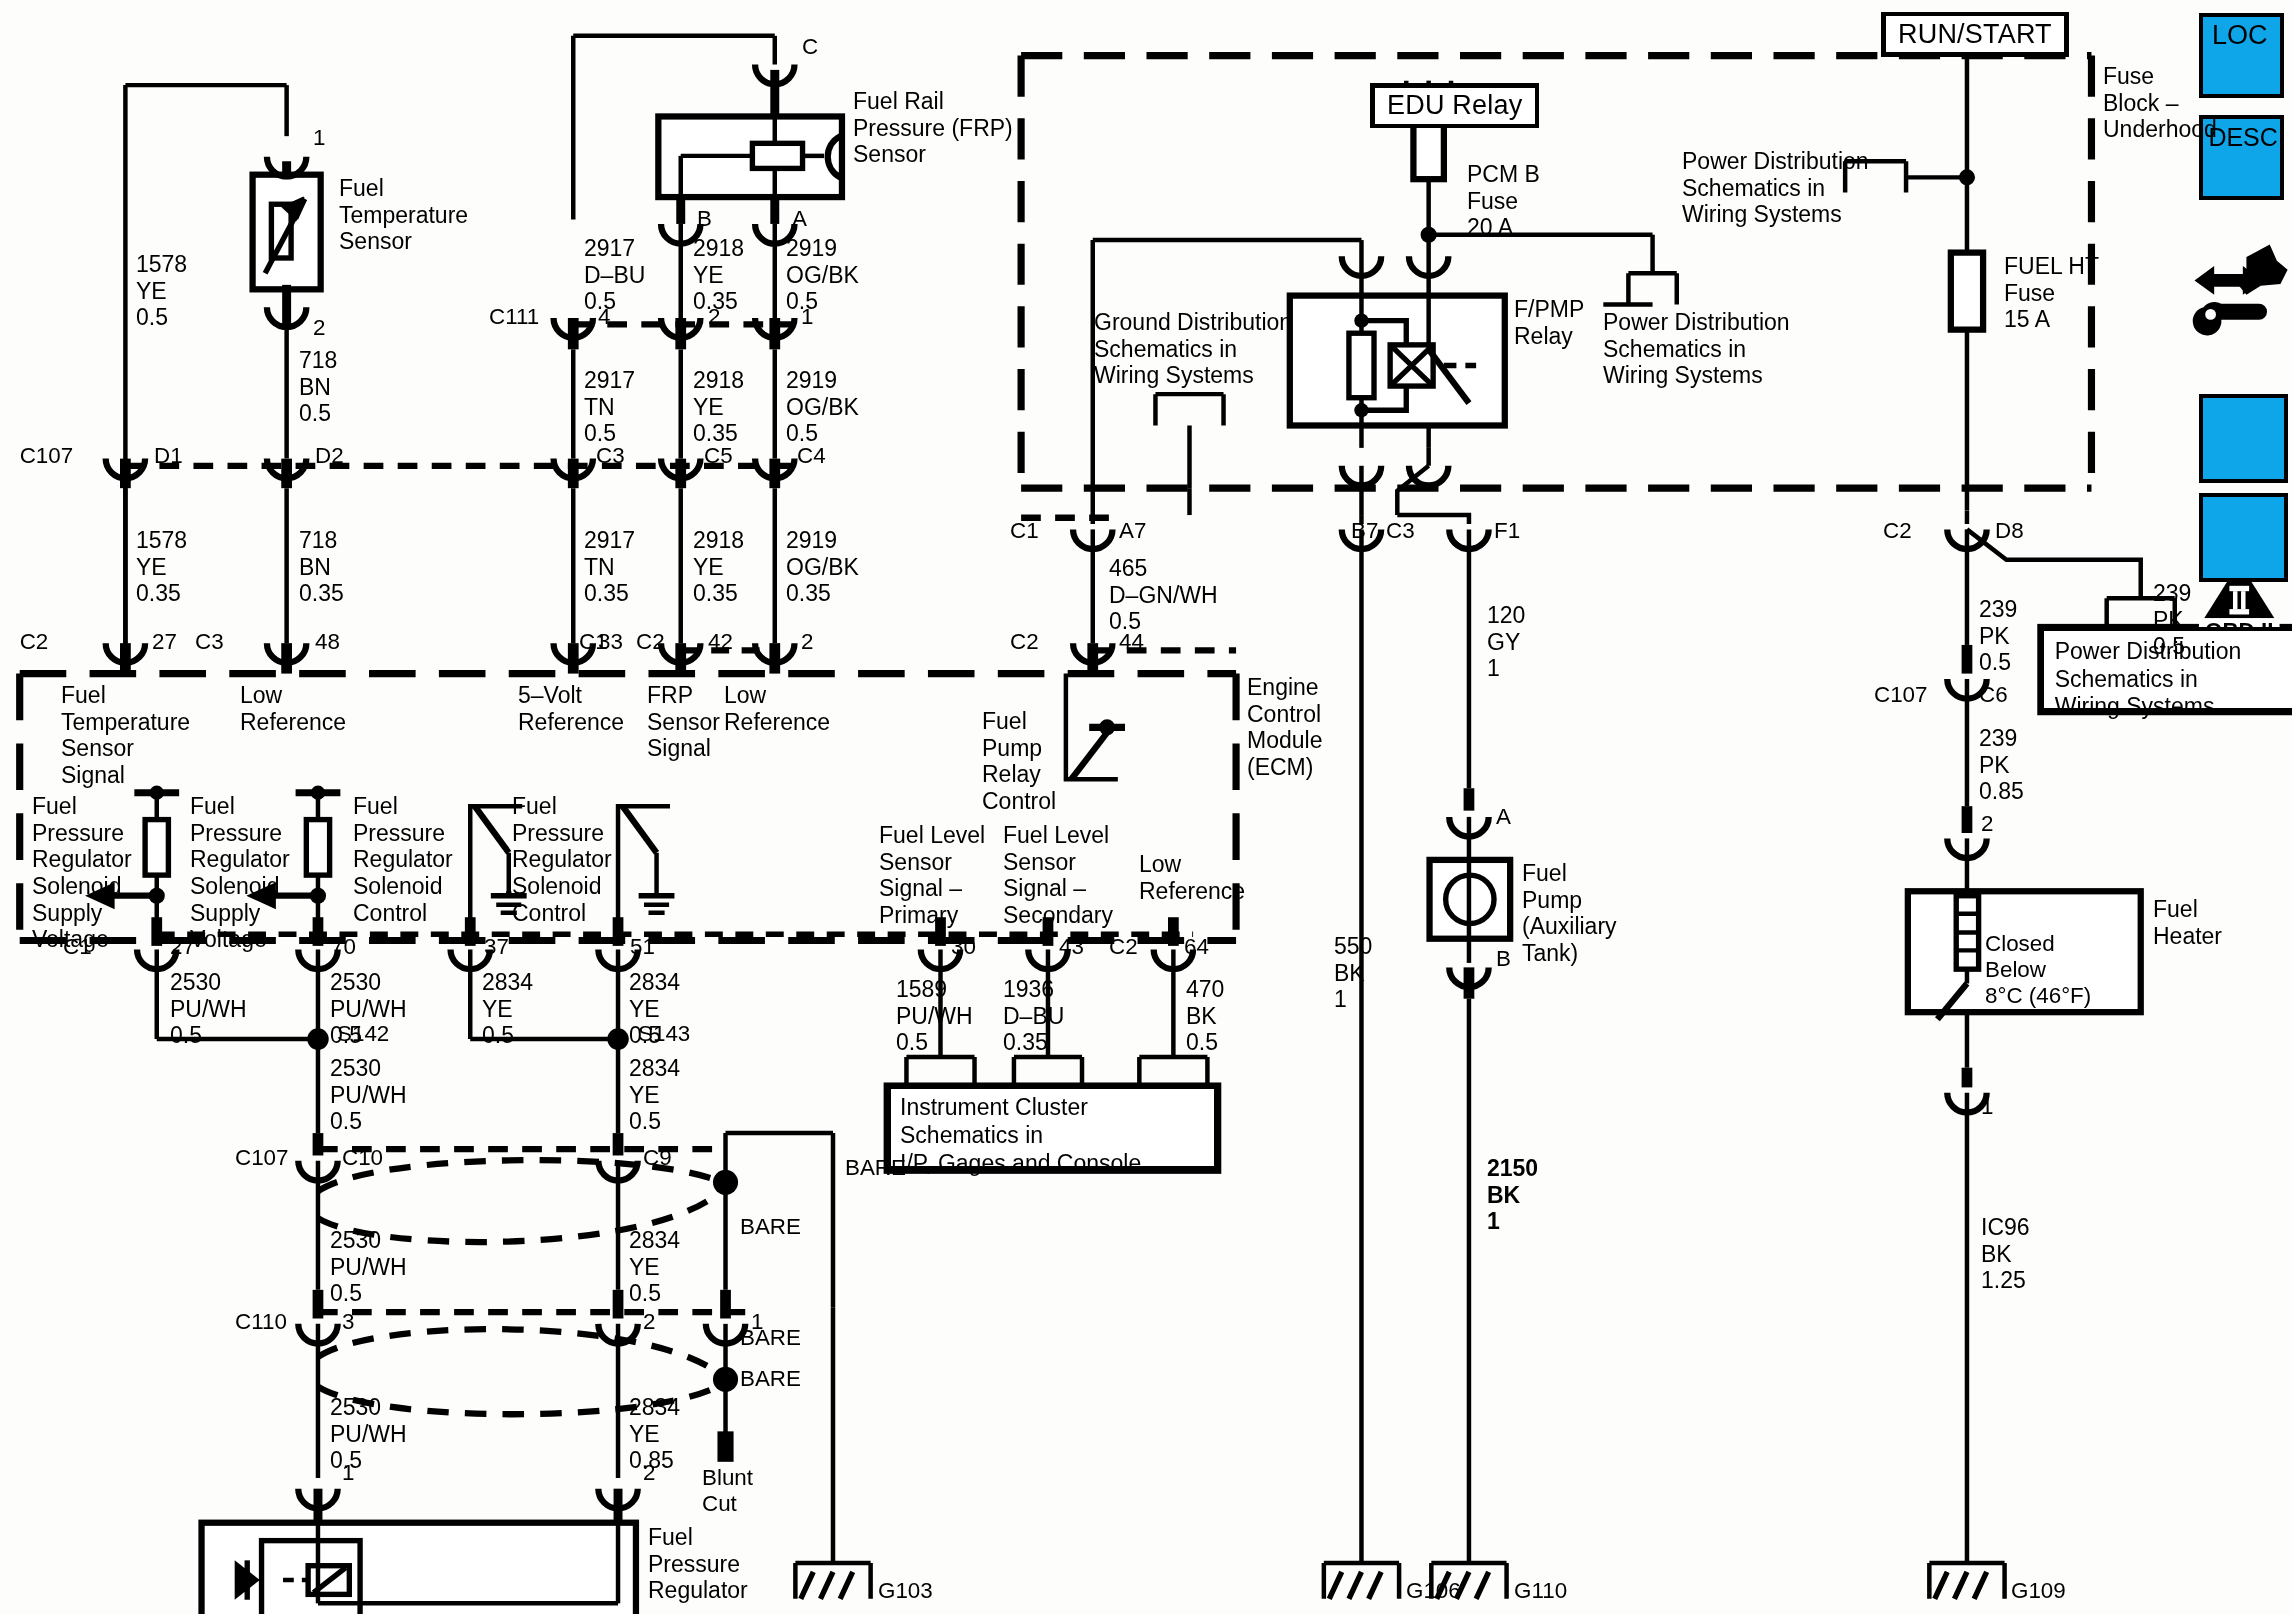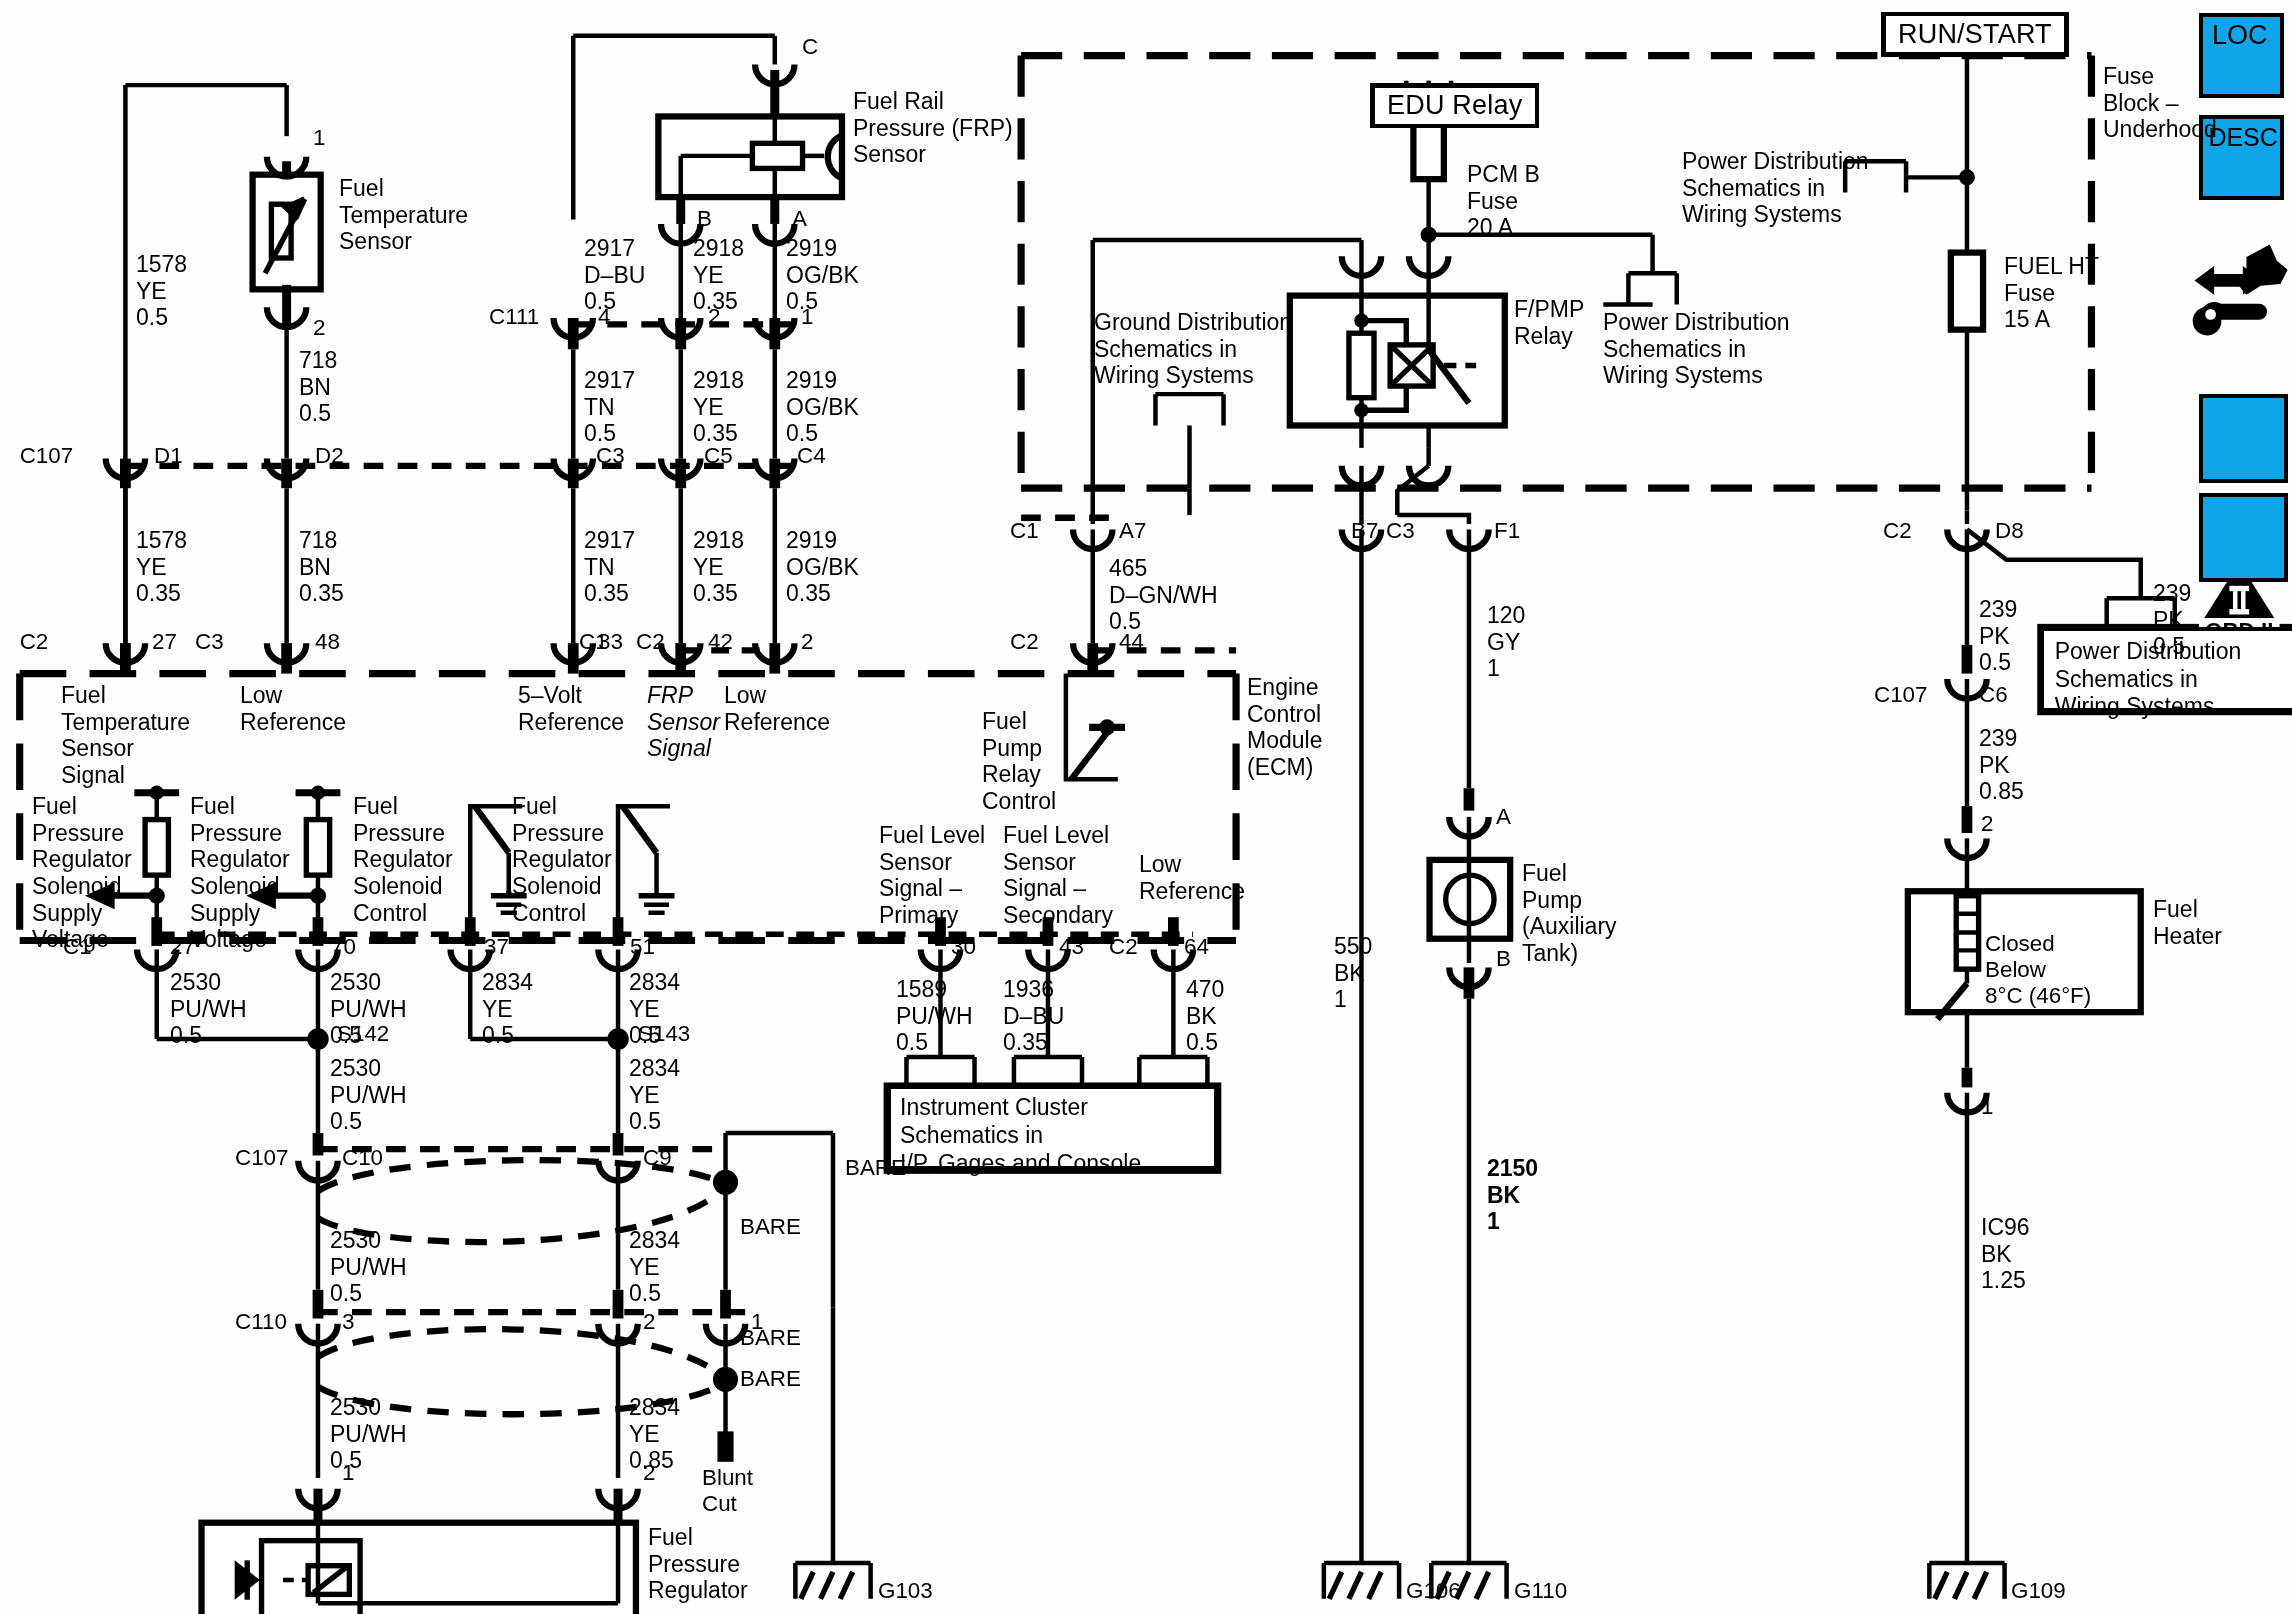--- a/index.html
+++ b/index.html
@@ -454,21 +454,21 @@
 
 
 <div class="lbl" data-name="fuel-temperature-sensor-signal-label" style="left:61px;top:682px;">Fuel
 Temperature
 Sensor
 Signal</div>
 <div class="lbl" data-name="low-reference-1-label" style="left:240px;top:682px;">Low
 Reference</div>
 <div class="lbl" data-name="five-volt-reference-label" style="left:518px;top:682px;">5–Volt
 Reference</div>
-<div class="lbl" data-name="frp-sensor-signal-label" style="left:647px;top:682px;font-style:italic;">FRP
+<div class="lbl" data-name="frp-sensor-signal-label" style="left:647px;top:682px;">FRP
 Sensor
 Signal</div>
 <div class="lbl" data-name="low-reference-2-label" style="left:724px;top:682px;">Low
 Reference</div>
 <div class="lbl" data-name="fuel-pump-relay-control-label" style="left:982px;top:708px;">Fuel
 Pump
 Relay
 Control</div>
 <div class="lbl" data-name="fpr-solenoid-supply-voltage-1-label" style="left:32px;top:793px;">Fuel
 Pressure

